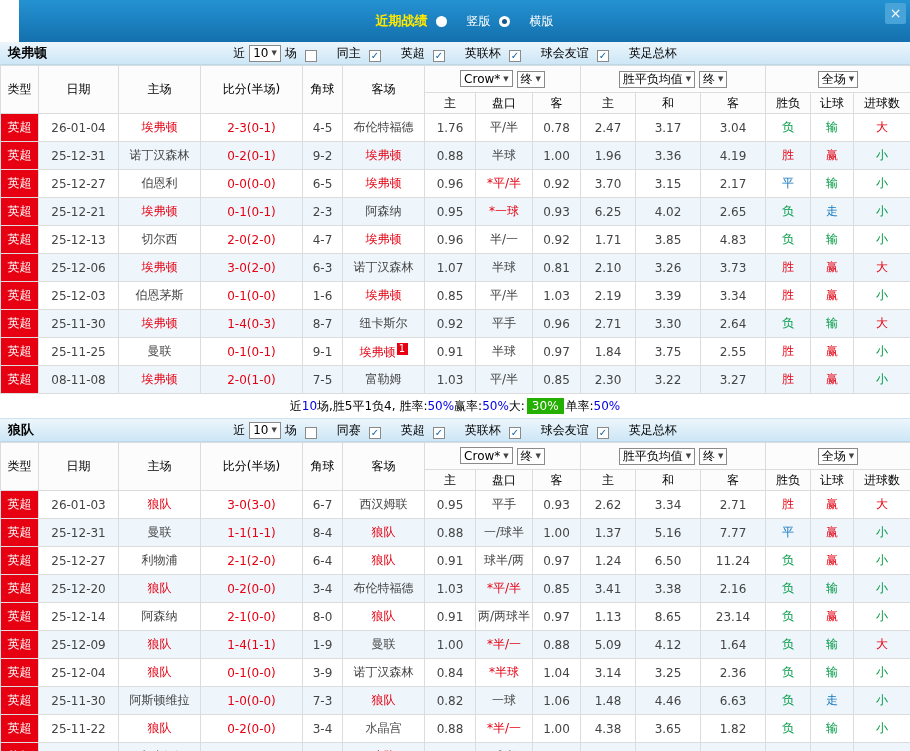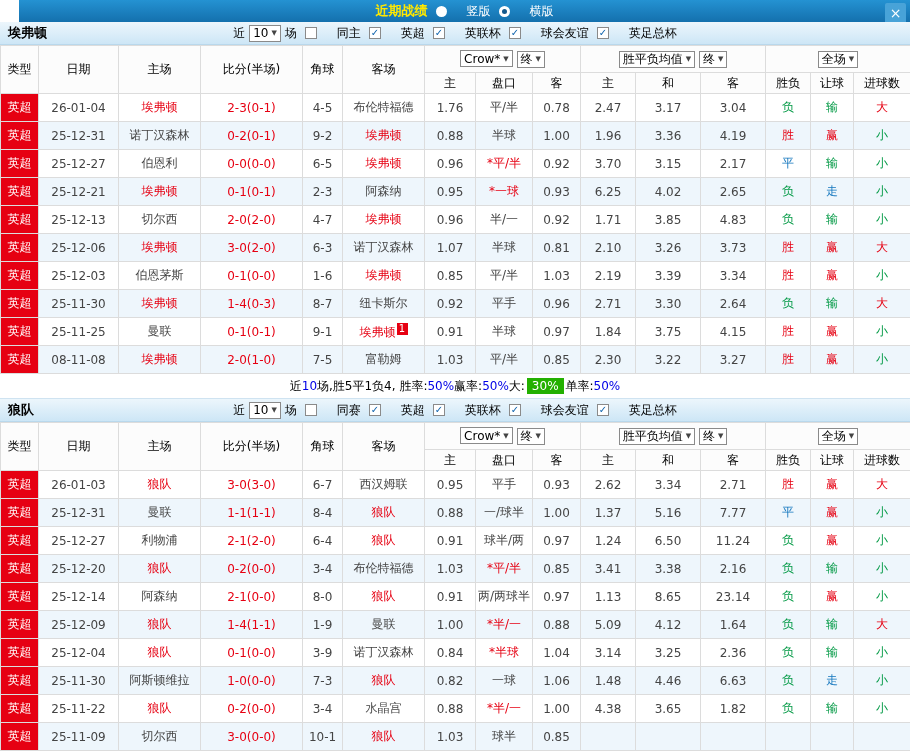--- a/index.html
+++ b/index.html
@@ -1,37 +1,37 @@
 <!DOCTYPE html>
 <html><head>
 <meta charset="utf-8">
 <style>
   *{box-sizing:border-box;}
   html,body{margin:0;padding:0;}
   body{width:910px;height:751px;overflow:hidden;background:#fff;
        font-family:"DejaVu Sans","Liberation Sans",sans-serif;font-size:12px;color:#333;}
   
-  .topbar{height:22px;background:linear-gradient(#2492d2,#1470ad);display:flex;align-items:center;
+  .topbar{height:42px;background:linear-gradient(#2492d2,#1470ad);display:flex;align-items:center;
           justify-content:center;gap:8px;position:relative;color:#fff;margin-left:19px;}
   .title{color:#ffe800;font-weight:bold;font-size:13px;}
   .radio{display:inline-flex;align-items:center;gap:20px;cursor:pointer;}
   .rdot{width:11px;height:11px;border-radius:50%;background:#fff;position:relative;display:inline-block;}
   .rdot.checked::after{content:"";position:absolute;left:3px;top:3px;width:5px;height:5px;border-radius:50%;background:#14598c;}
   .close{position:absolute;right:4px;top:3px;width:21px;height:21px;line-height:20px;text-align:center;
          background:#48a3d8;border-radius:2px;color:#fff;font-size:14px;cursor:pointer;}
   
   .sec-head{height:23px;background:linear-gradient(#ecf6fc,#cde6f6);border-bottom:1px solid #b9d8ec;
             display:flex;align-items:center;position:relative;}
   .team{position:absolute;left:8px;font-weight:bold;font-size:13px;color:#000;}
   .filters{margin:0 auto;display:flex;align-items:center;gap:4px;color:#000;}
   .select{display:inline-flex;align-items:center;gap:3px;background:#fff;border:1px solid #8a8a8a;
           height:17px;padding:0 3px;cursor:pointer;color:#000;}
   .arr{font-size:7px;color:#444;}
   .cbgroup{display:inline-flex;align-items:center;gap:8px;margin-left:4px;}
-  .cb{display:inline-flex;align-items:center;gap:20px;cursor:pointer;}
+  .cb{display:inline-flex;align-items:flex-end;gap:20px;cursor:pointer;}
   .cbbox{width:12px;height:12px;border:1px solid #8a8a8a;background:#fff;display:inline-flex;
          align-items:center;justify-content:center;font-size:10px;font-weight:bold;color:#0d62ad;line-height:1;}
   
   table{width:910px;border-collapse:collapse;table-layout:fixed;}
   th,td{border:1px solid #dcdcdc;text-align:center;white-space:nowrap;overflow:hidden;
         font-weight:normal;padding:0;}
   thead th{background:#fcfcfc;color:#000;}
   tr.group th{height:27px;}
   tr.sub th{height:21px;}
   tbody td{height:28px;color:#444;}
@@ -304,21 +304,21 @@
           <td>25-11-25</td>
           <td>曼联</td>
           <td class="t-red">0-1(0-1)</td>
           <td>9-1</td>
           <td class="t-red">埃弗顿<span class="badge1">1</span></td>
           <td>0.91</td>
           <td>半球</td>
           <td>0.97</td>
           <td>1.84</td>
           <td>3.75</td>
-          <td>4.15</td>
+          <td>2.55</td>
           <td class="t-red">胜</td>
           <td class="t-red">赢</td>
           <td class="t-green">小</td>
         </tr>
         <tr class="alt">
           <td class="lg">英超</td>
           <td>08-11-08</td>
           <td class="t-red">埃弗顿</td>
           <td class="t-red">2-0(1-0)</td>
           <td>7-5</td>

